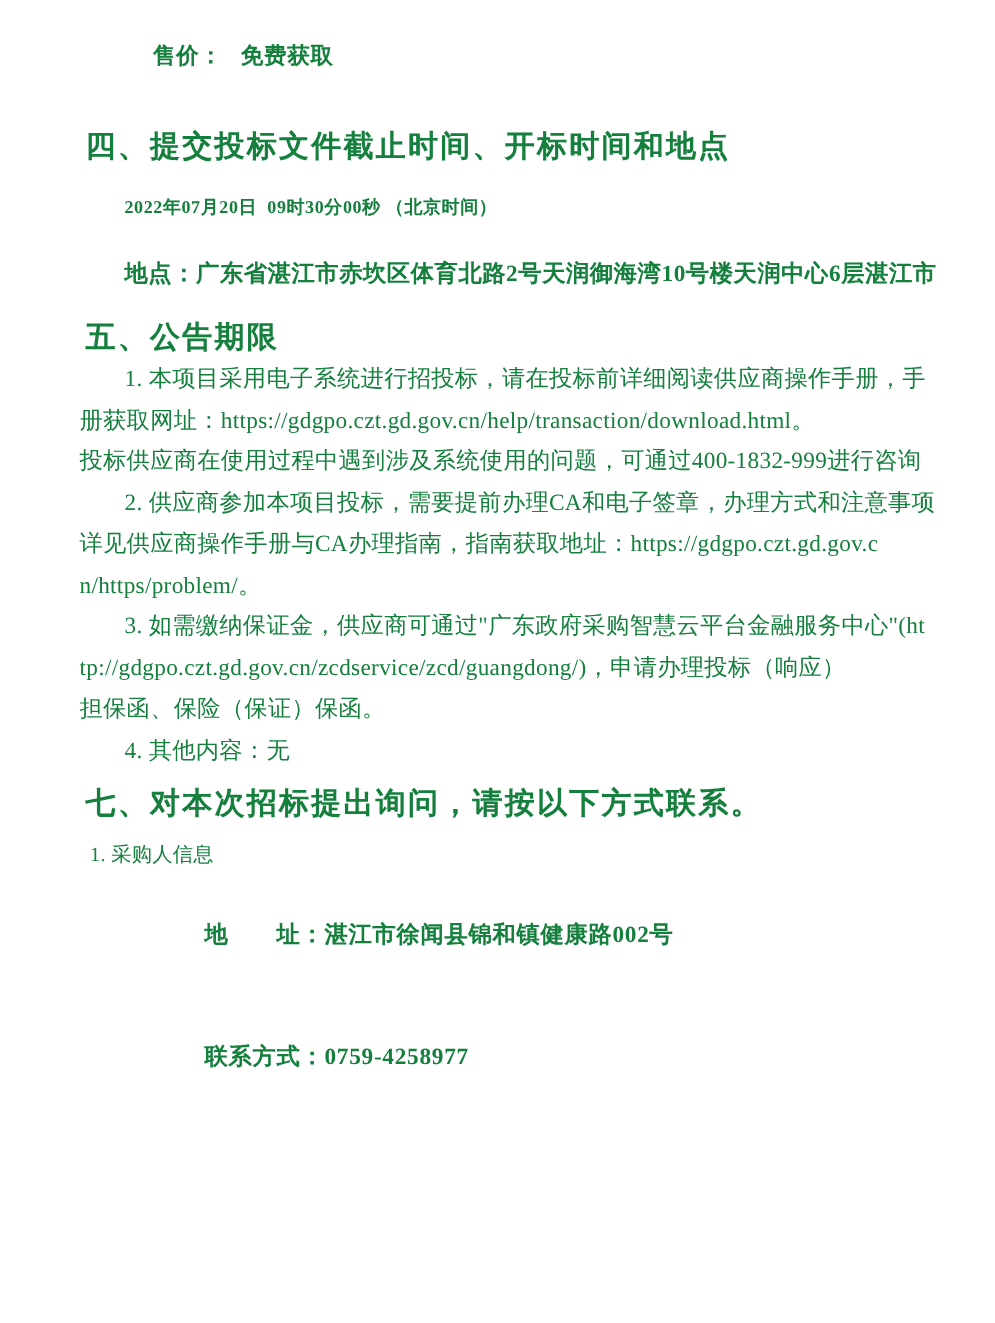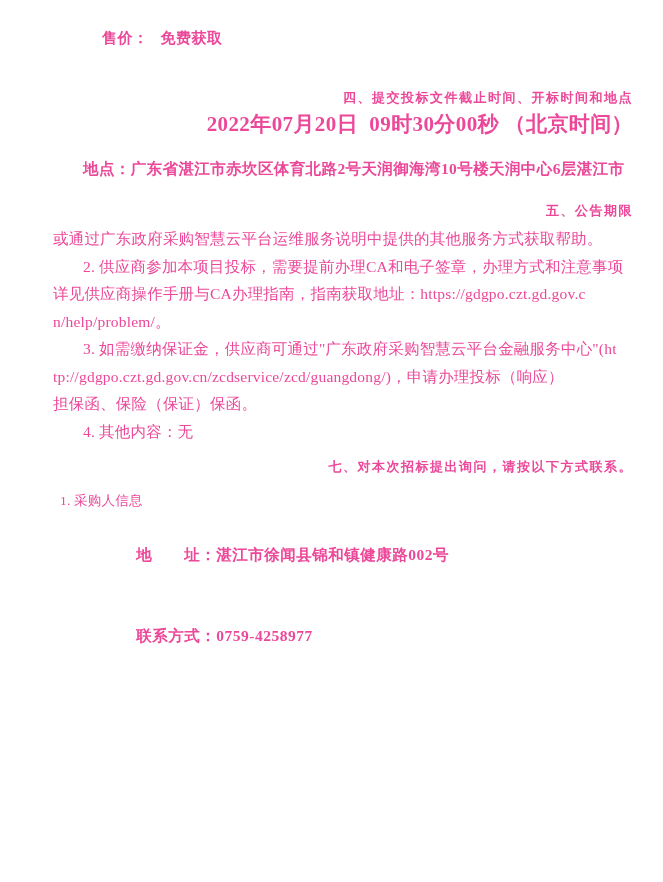--- a/index.html
+++ b/index.html
@@ -5,61 +5,59 @@
   html, body {
     margin: 0;
     padding: 0;
     background: #ffffff;
   }
   .page {
     position: relative;
     width: 663px;
     height: 882px;
     background: #ffffff;
-    color: #ec4899;
+    color: #15803d;
     font-family: "Liberation Serif", "DejaVu Serif", serif;
     box-sizing: border-box;
     padding: 8px 30px 0 53px;
     overflow: hidden;
   }
   .line { white-space: pre-wrap; }
 
   
   .price-line {
     margin-left: 32px;
     font-size: 15px;
     font-weight: bold;
     line-height: 20px;
     letter-spacing: 0.5px;
   }
   .price-line .value { margin-left: 12px; }
 
   
   .sec-heading {
-    font-size: 13px;
+    font-size: 20px;
     font-weight: bold;
     letter-spacing: 1.5px;
     line-height: 28px;
     margin-left: 4px;
-    text-align: right;
   }
   .h4 { margin-top: 16px; }
   .h5 { margin-top: 14px; }
   .h6 { margin-top: 17px; }
   .h7 { margin-top: 8px; }
 
   
   .datetime {
-    margin-top: 2px;
+    margin-top: 16px;
     padding-left: 30px;
-    font-size: 21px;
+    font-size: 12px;
     font-weight: bold;
     line-height: 20px;
     letter-spacing: 0.4px;
-    text-align: right;
   }
   .loc-block { margin-top: 21px; }
   .loc-block .line {
     font-size: 15.5px;
     font-weight: bold;
     line-height: 28px;
     letter-spacing: 0.4px;
   }
   .loc-block .first { padding-left: 30px; }
 
@@ -111,27 +109,29 @@
   <div class="sec-heading h4 line">四、提交投标文件截止时间、开标时间和地点</div>
   <div class="datetime line">2022年07月20日  09时30分00秒 （北京时间）</div>
   <div class="loc-block">
     <div class="line first">地点：广东省湛江市赤坎区体育北路2号天润御海湾10号楼天润中心6层湛江市</div>
   </div>
 
   <div class="sec-heading h5 line">五、公告期限</div>
 
 
   <div class="para">
-    <div class="line">或通过广东政府采购智慧云平台运维服务说明中提供的其他服务方式获取帮助。</div>
+    <div class="line first">1. 本项目采用电子系统进行招投标，请在投标前详细阅读供应商操作手册，手</div>
+    <div class="line">册获取网址：https://gdgpo.czt.gd.gov.cn/help/transaction/download.html。</div>
+    <div class="line">投标供应商在使用过程中遇到涉及系统使用的问题，可通过400-1832-999进行咨询</div>
   </div>
 
   <div class="para">
     <div class="line first">2. 供应商参加本项目投标，需要提前办理CA和电子签章，办理方式和注意事项</div>
     <div class="line">详见供应商操作手册与CA办理指南，指南获取地址：https://gdgpo.czt.gd.gov.c</div>
-    <div class="line">n/help/problem/。</div>
+    <div class="line">n/https/problem/。</div>
   </div>
 
   <div class="para">
     <div class="line first">3. 如需缴纳保证金，供应商可通过"广东政府采购智慧云平台金融服务中心"(ht</div>
     <div class="line">tp://gdgpo.czt.gd.gov.cn/zcdservice/zcd/guangdong/)，申请办理投标（响应）</div>
     <div class="line">担保函、保险（保证）保函。</div>
   </div>
 
   <div class="para">
     <div class="line first">4. 其他内容：无</div>

